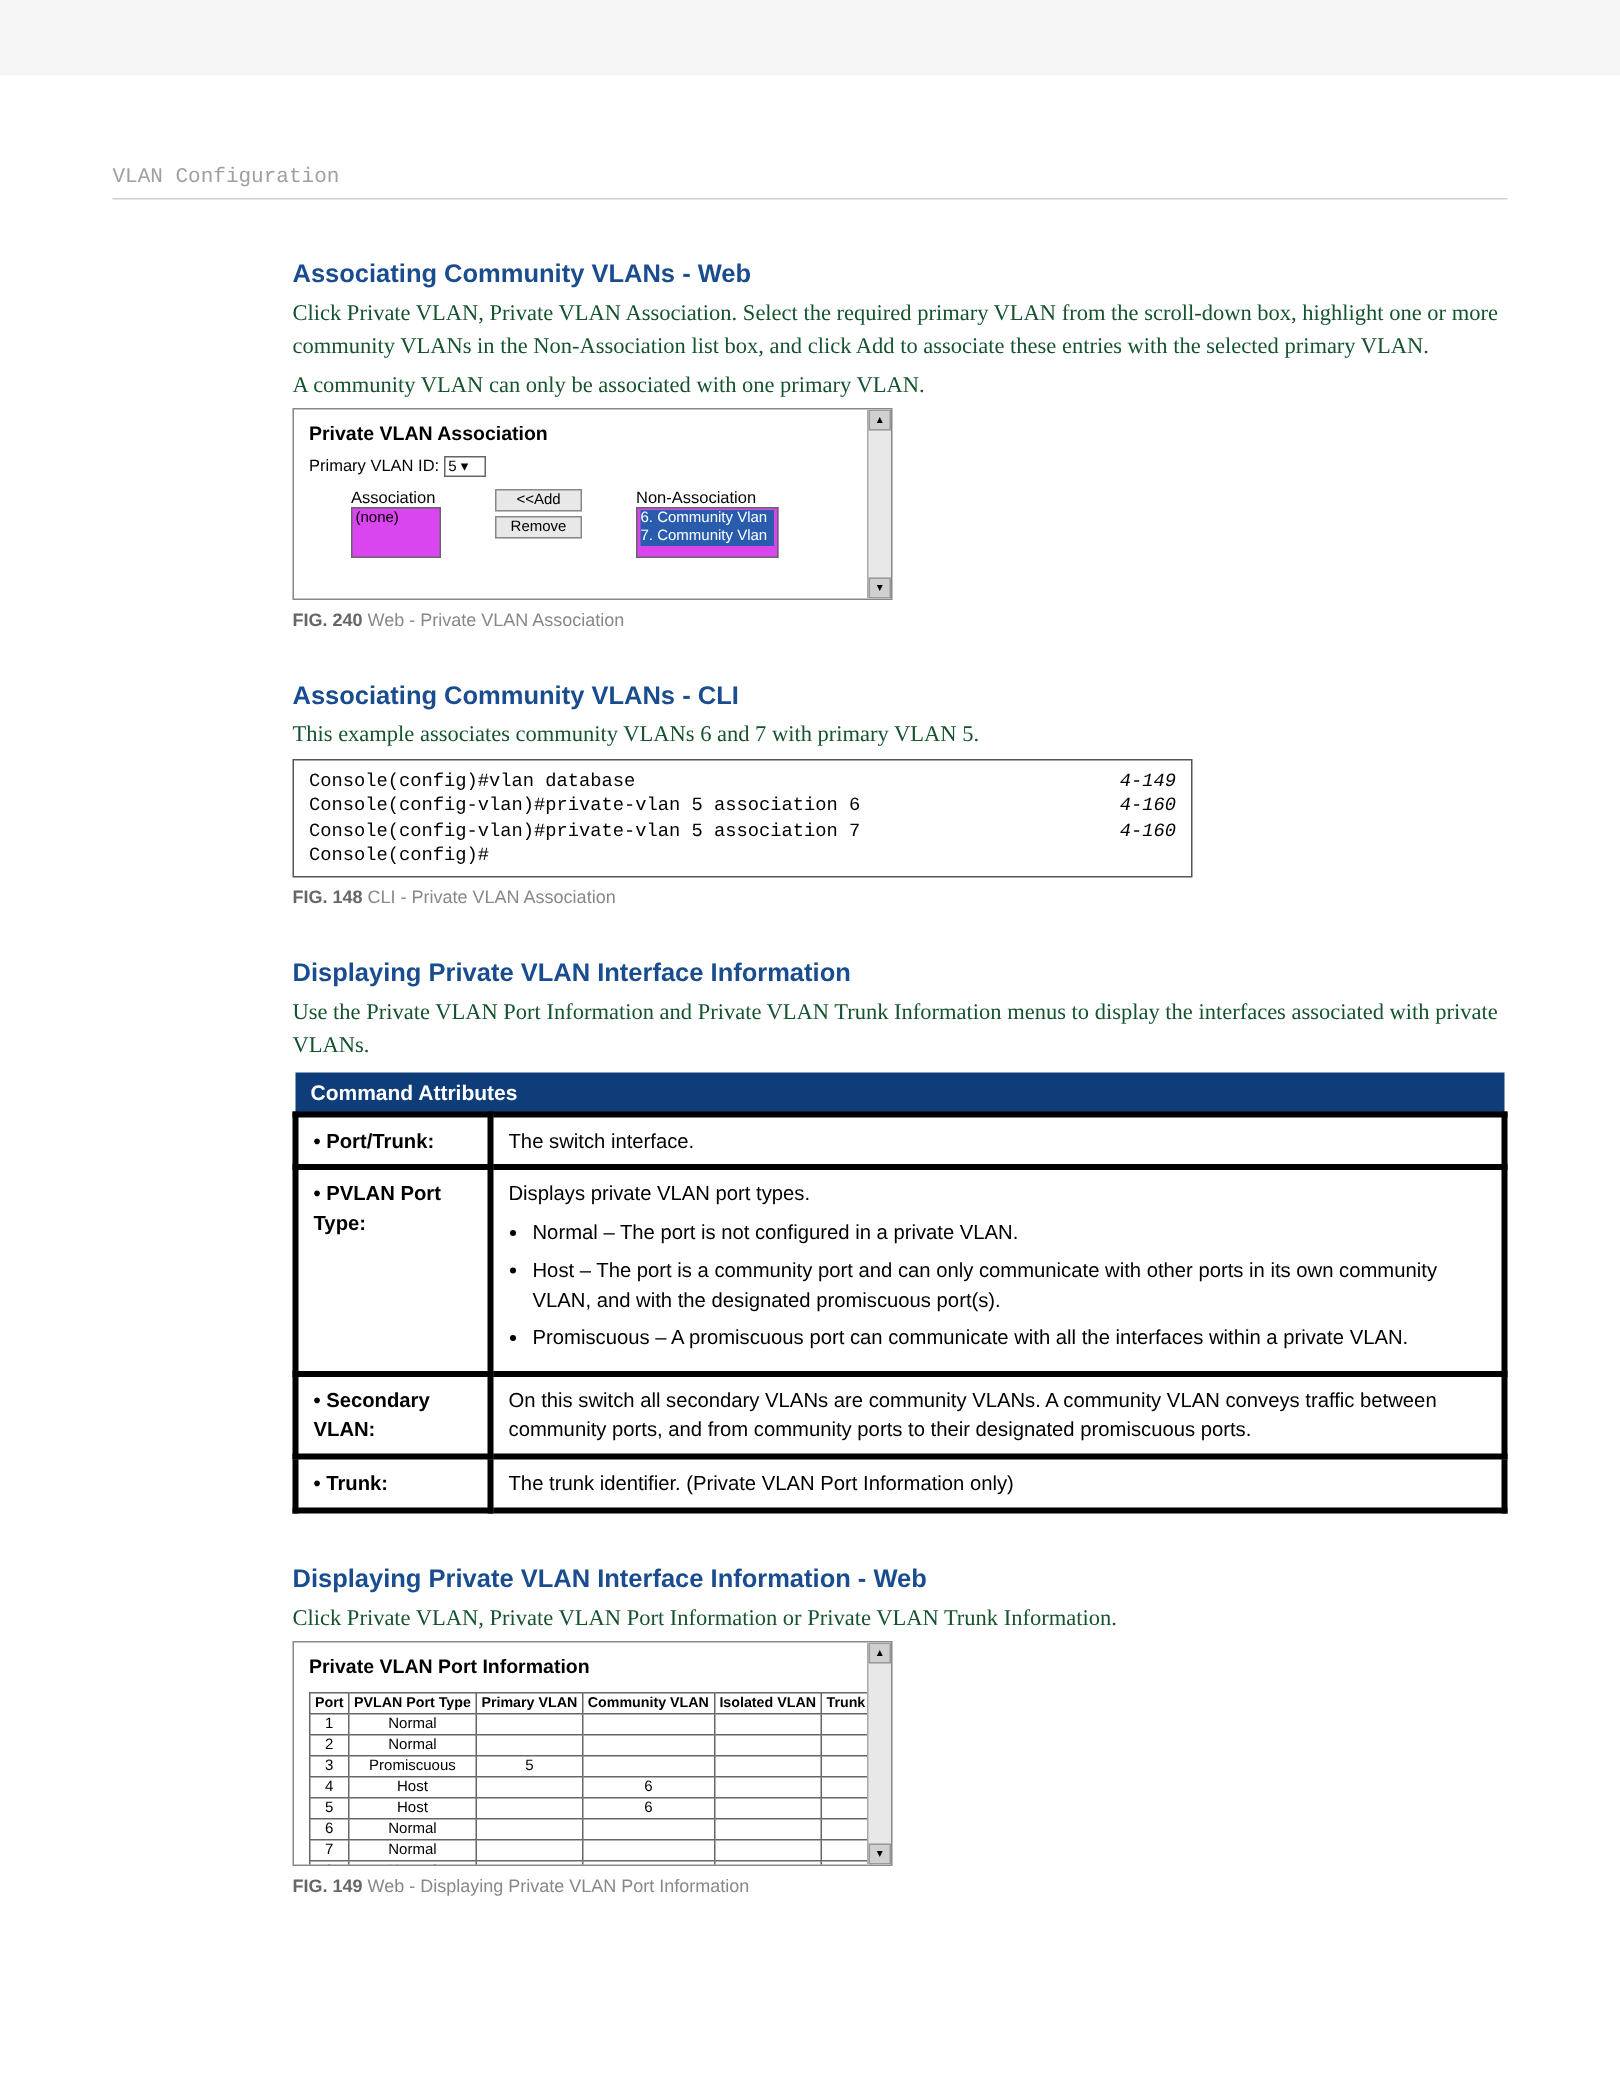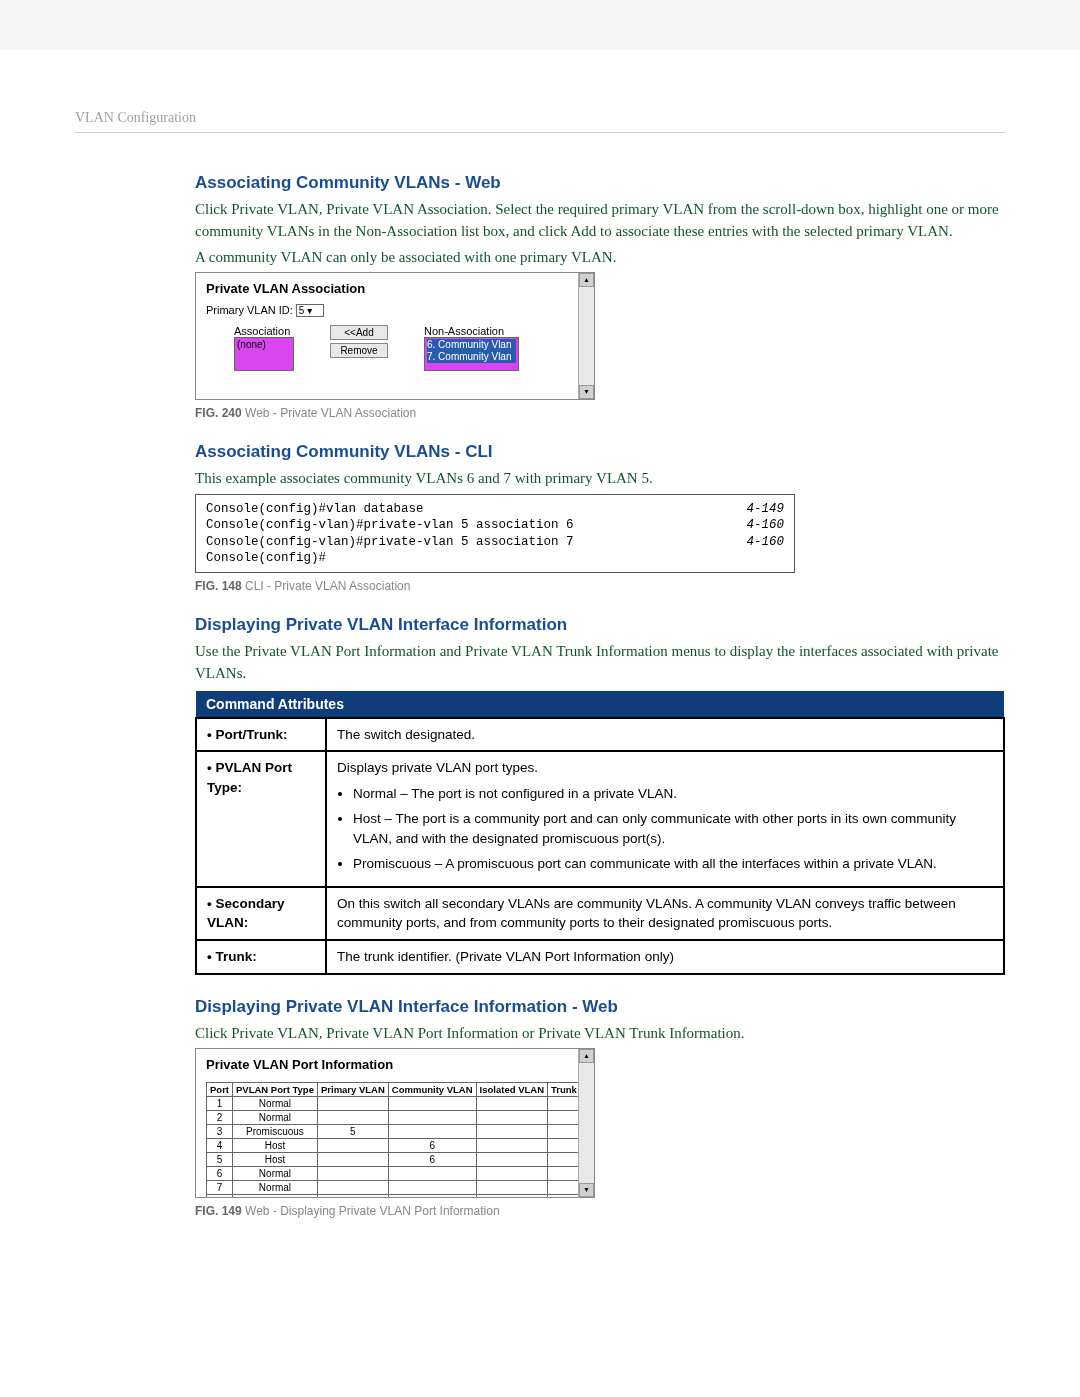--- a/index.html
+++ b/index.html
@@ -13,35 +13,35 @@
   }
   .page {
     width: 1080px;
     min-height: 1397px;
     background: #fff;
     padding: 60px 75px 40px 75px;
     position: relative;
   }
   .header-bar {
     color: #a0a0a0;
-    font-family: Liberation Serif, serif;
+    font-family: Liberation Mono, monospace;
     font-size: 14px;
     padding-bottom: 6px;
     border-bottom: 1px solid #d0d0d0;
     margin-bottom: 40px;
   }
   .content {
     padding-left: 120px;
   }
   .section-title {
     color: #1a4d8f;
     font-family: 'Segoe UI', Arial, sans-serif;
     font-weight: 600;
     font-size: 17px;
-    margin: 22px 0 6px 0;
+    margin: 34px 0 6px 0;
   }
   .body-text {
     font-size: 15px;
     line-height: 1.45;
     color: #14532d;
     margin: 4px 0;
   }
   .figure-caption {
     font-family: 'Segoe UI', Arial, sans-serif;
     font-size: 12px;
@@ -139,21 +139,21 @@
   }
   .attr-table th {
     background: #0f3d7a;
     color: #fff;
     text-align: left;
     padding: 5px 10px;
     font-weight: 600;
     font-size: 14px;
   }
   .attr-table td {
-    border: 2px solid #000000;
+    border: 4px solid #000000;
     padding: 6px 10px;
     vertical-align: top;
     line-height: 1.45;
   }
   .attr-table td.key { width: 130px; font-weight: bold; }
   .attr-table ul { margin: 6px 0 0 0; padding-left: 16px; }
   .attr-table li { margin-bottom: 6px; }
 
   
   .fig-port {
@@ -266,21 +266,21 @@
 
     <table class="attr-table">
       <thead>
         <tr>
             <th colspan="2">Command Attributes</th>
           </tr>
       </thead>
       <tbody id="attr-body">
           <tr>
             <td class="key">• Port/Trunk:</td>
-            <td>The switch designated.</td>
+            <td>The switch interface.</td>
           </tr>
           <tr>
             <td class="key">• PVLAN Port Type:</td>
             <td>Displays private VLAN port types.<ul>
                 <li>Normal – The port is not configured in a private VLAN.</li>
                 <li>Host – The port is a community port and can only communicate with other ports in its own community VLAN, and with the designated promiscuous port(s).</li>
                 <li>Promiscuous – A promiscuous port can communicate with all the interfaces within a private VLAN.</li>
               </ul></td>
           </tr>
           <tr>

